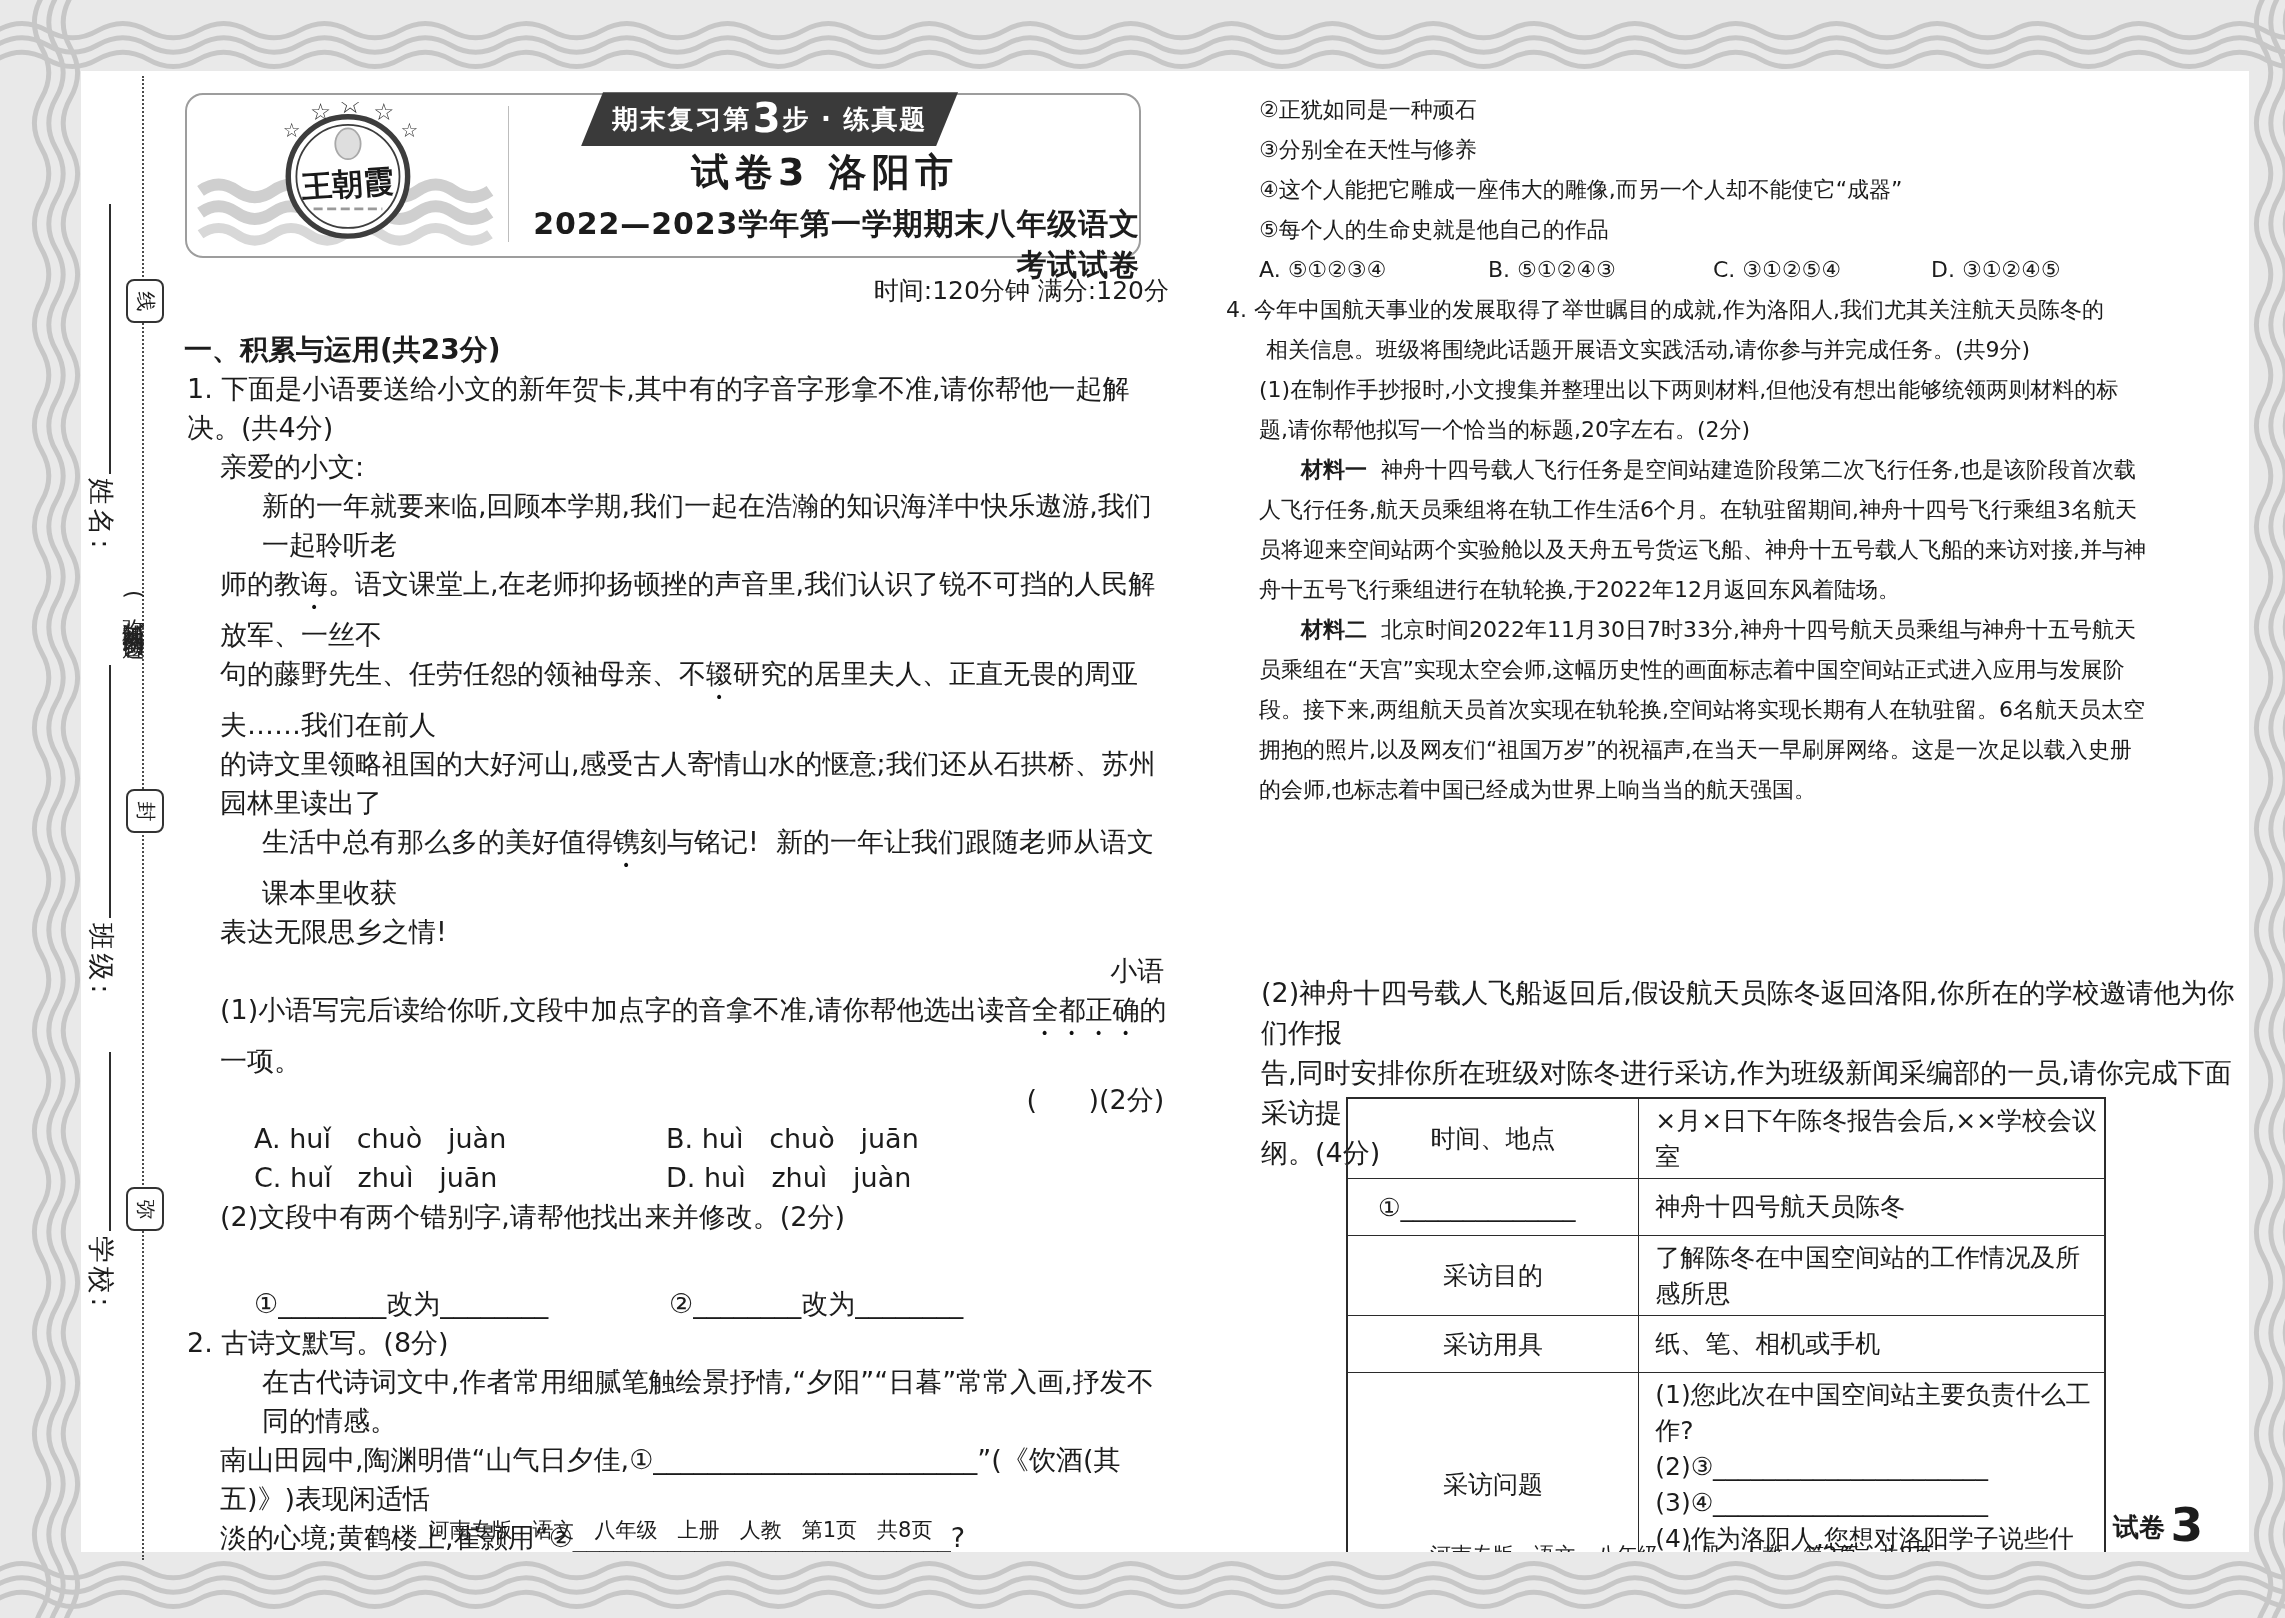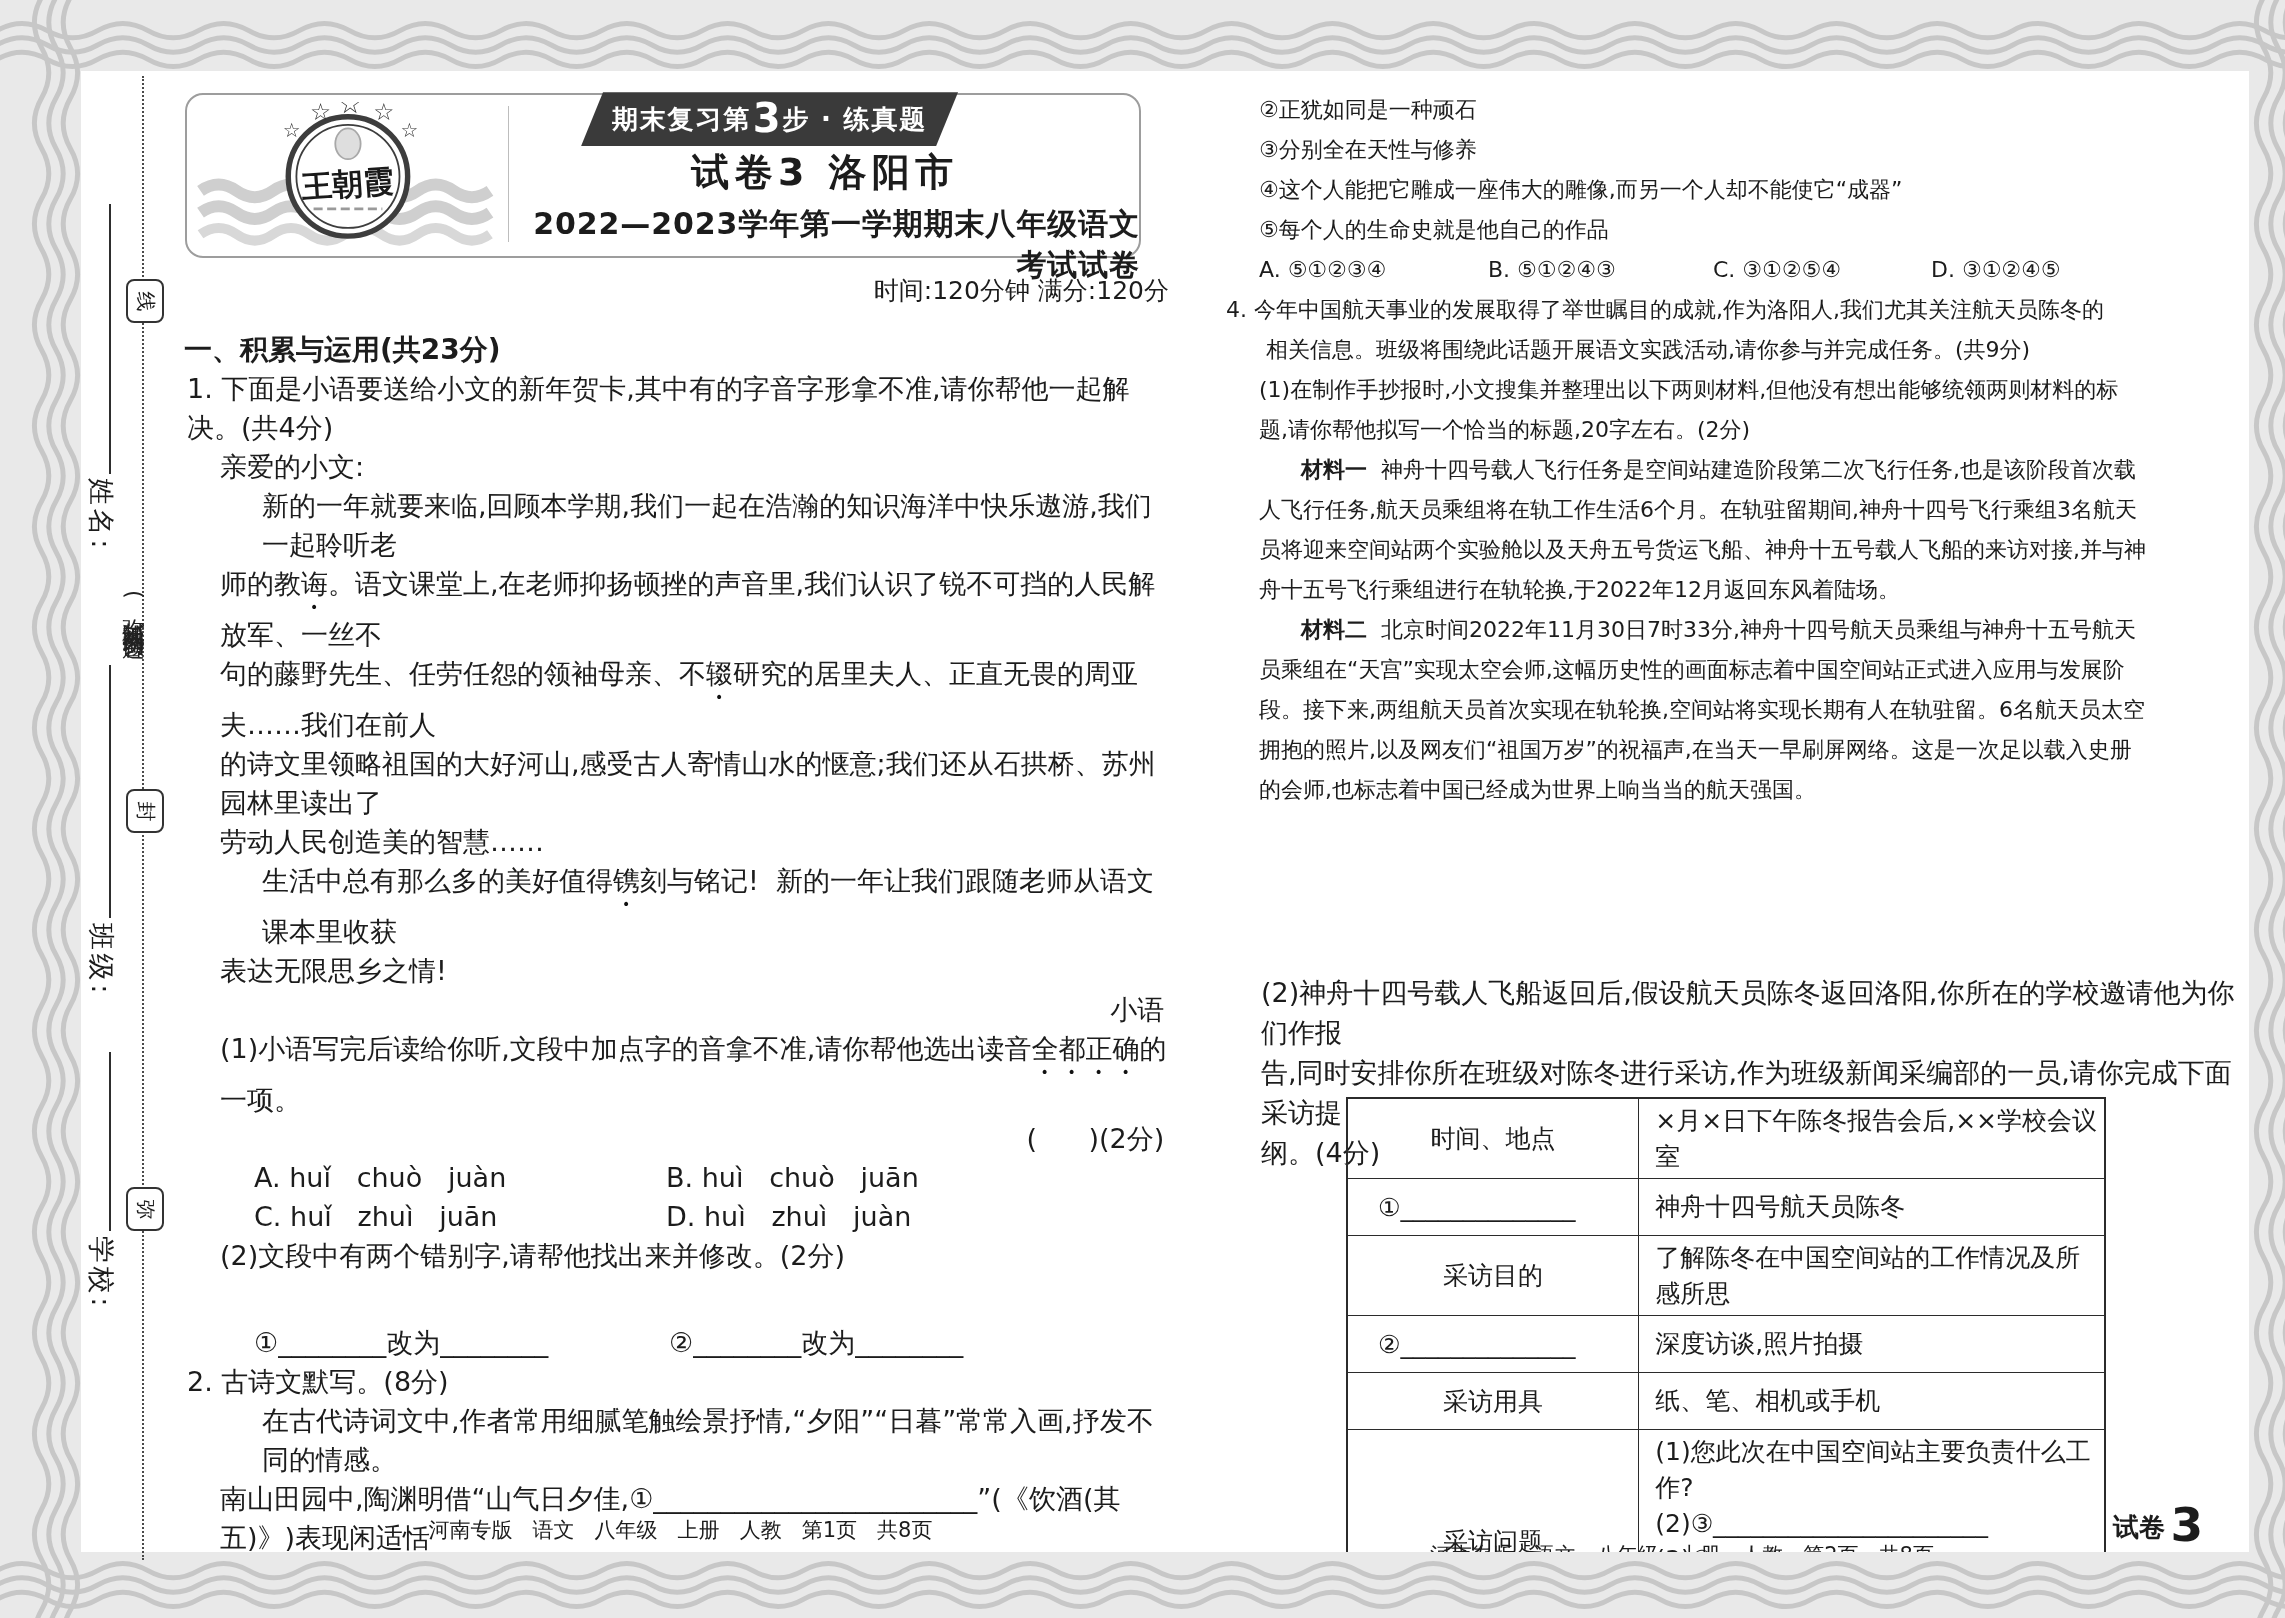--- a/index.html
+++ b/index.html
@@ -156,21 +156,20 @@
 
   <div class="colL">
     <div class="ln bold hang2">一、积累与运用(共23分)</div>
     <div class="ln hang">1. 下面是小语要送给小文的新年贺卡,其中有的字音字形拿不准,请你帮他一起解决。(共4分)</div>
     <div class="ln">亲爱的小文:</div>
     <div>
         <div class="ln ind">新的一年就要来临,回顾本学期,我们一起在浩瀚的知识海洋中快乐遨游,我们一起聆听老</div>
         <div class="ln">师的教<span class="em-dot">诲</span>。语文课堂上,在老师抑扬顿挫的声音里,我们认识了锐不可挡的人民解放军、一丝不</div>
         <div class="ln">句的藤野先生、任劳任怨的领袖母亲、不<span class="em-dot">辍</span>研究的居里夫人、正直无畏的周亚夫……我们在前人</div>
         <div class="ln">的诗文里领略祖国的大好河山,感受古人寄情山水的惬意;我们还从石拱桥、苏州园林里读出了</div>
-        <div class="ln">劳动人民创造美的智慧……</div>
         <div class="ln ind">生活中总有那么多的美好值得<span class="em-dot">镌</span>刻与铭记!  新的一年让我们跟随老师从语文课本里收获</div>
         <div class="ln">表达无限思乡之情!</div>
       </div>
     <div class="ln right">小语</div>
     <div class="ln">(1)小语写完后读给你听,文段中加点字的音拿不准,请你帮他选出读音<span class="em-dot">全</span><span class="em-dot">都</span><span class="em-dot">正</span><span class="em-dot">确</span>的一项。</div>
     <div class="ln right">(      )(2分)</div>
     <div class="ln optpad"><span class="optA">A. huǐ   chuò   juàn</span><span>B. huì   chuò   juān</span></div>
     <div class="ln optpad"><span class="optA">C. huǐ   zhuì   juān</span><span>D. huì   zhuì   juàn</span></div>
     <div class="ln">(2)文段中有两个错别字,请帮他找出来并修改。(2分)</div>
     <div class="ln optpad"><span class="grpA">①________改为________</span><span>②________改为________</span></div>
@@ -236,26 +235,20 @@
           <div class="ln">神舟十四号航天员陈冬</div>
         </div>
     </div>
     <div class="irow">
       <div class="icell-l">采访目的</div>
       <div class="icell-v">
           <div class="ln">了解陈冬在中国空间站的工作情况及所感所思</div>
         </div>
     </div>
     <div class="irow">
-      <div class="icell-l leftal">②______________</div>
-      <div class="icell-v">
-          <div class="ln">深度访谈,照片拍摄</div>
-        </div>
-    </div>
-    <div class="irow">
       <div class="icell-l">采访用具</div>
       <div class="icell-v">
           <div class="ln">纸、笔、相机或手机</div>
         </div>
     </div>
     <div class="irow">
       <div class="icell-l">采访问题</div>
       <div class="icell-v">
           <div class="ln">(1)您此次在中国空间站主要负责什么工作?</div>
           <div class="ln">(2)③______________________</div>

